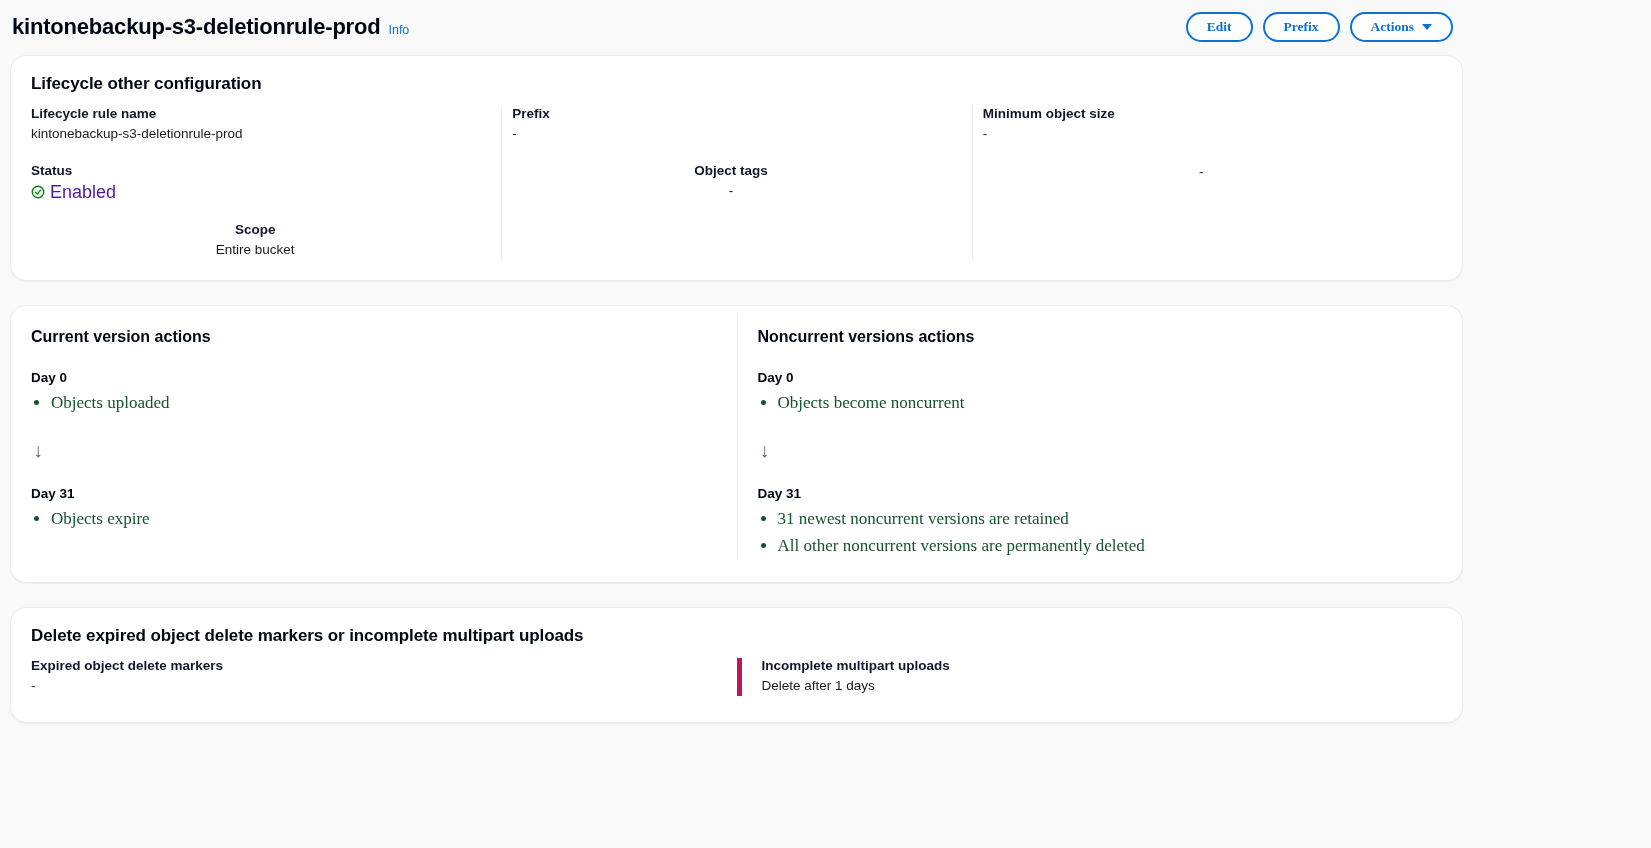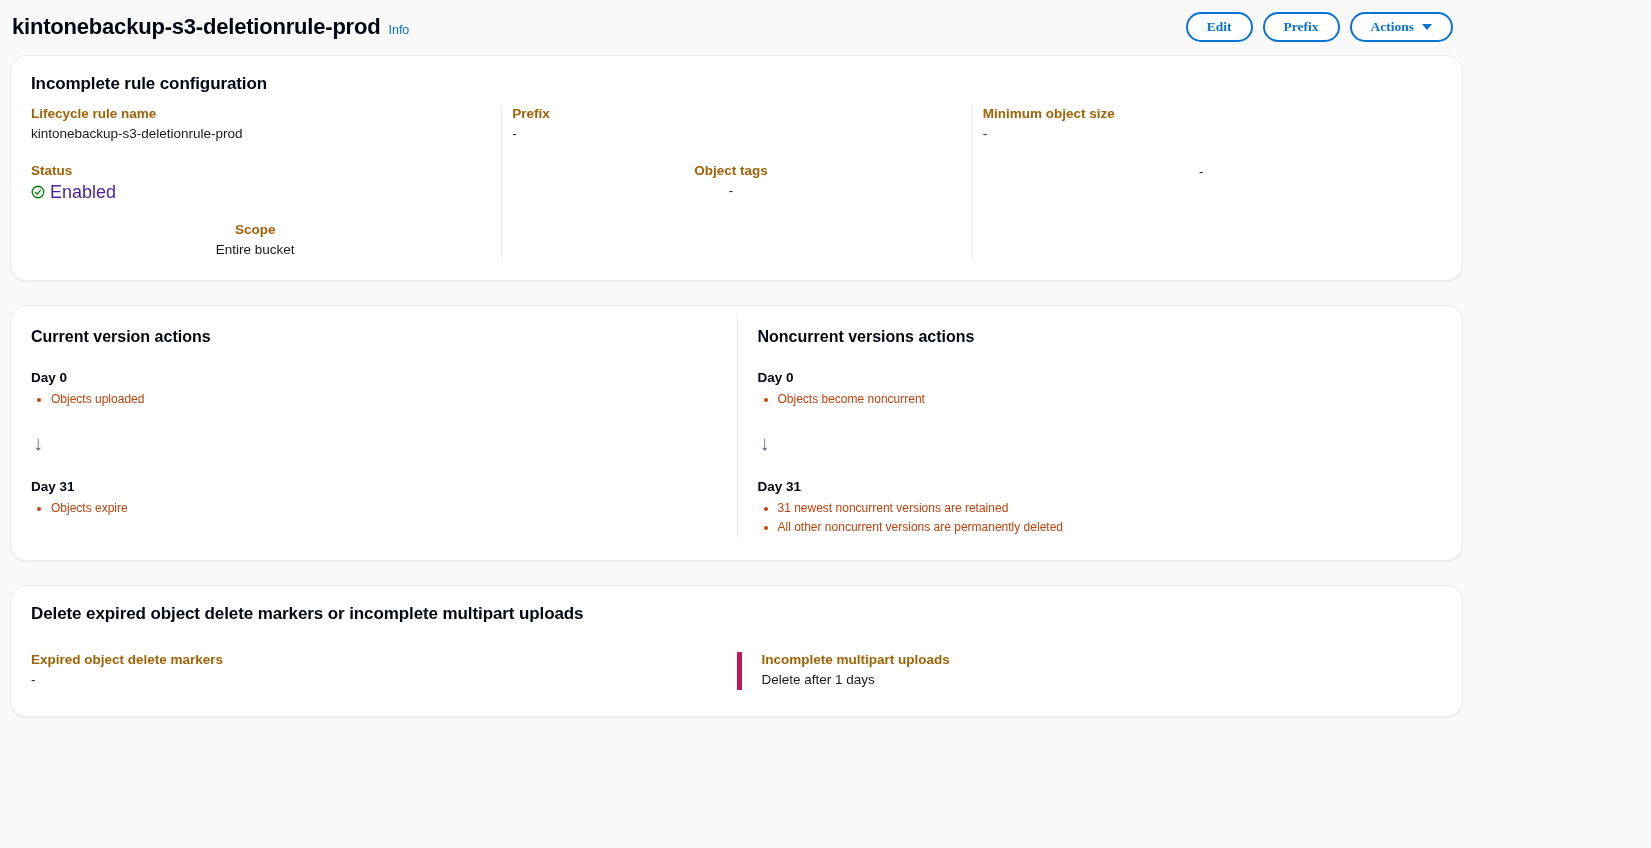--- a/index.html
+++ b/index.html
@@ -104,21 +104,21 @@
   .cfg-col { padding-right: 22px; }
   .cfg-col + .cfg-col {
     border-left: 1px solid #e9ebed;
     padding-left: 10px;
   }
   .field { margin-bottom: 19px; }
   .field:last-child { margin-bottom: 0; text-align: center; }
   .field-label {
     font-size: 13.5px;
     font-weight: bold;
-    color: #a16207;
+    color: #0f172a;
     margin-bottom: 4px;
   }
   .field-value {
     font-size: 13.5px;
     color: #16191f;
     line-height: 1.4;
   }
   .field-desc {
     font-size: 12px;
     color: #5f6b7a;
@@ -168,39 +168,40 @@
     font-weight: bold;
     color: #000814;
     margin-bottom: 6px;
   }
   .bullets {
     list-style: disc;
     margin: 0 0 0 20px;
     padding: 0;
   }
   .bullets li {
-    font-size: 12px;
-    color: #c2410c;
+    font-size: 17px;
+    color: #14532d;
     line-height: 1.45;
     margin-bottom: 2px;
+    font-family: Liberation Serif, serif;
   }
   .arrow-down {
     color: #5f6b7a;
     font-size: 20px;
     line-height: 1;
     margin: 24px 0 26px 2px;
   }
 
   
   .footer-body {
     display: grid;
     grid-template-columns: 1fr 1fr;
     padding: 10px 20px 26px 20px;
   }
-  .footer-col { padding-right: 20px; margin-top: 16px; }
+  .footer-col { padding-right: 20px; }
   .footer-col + .footer-col {
     border-left: 5px solid #be185d;
     padding-left: 20px;
   }
 </style>
 </head>
 <body>
 
 <div class="page">
 
@@ -213,21 +214,21 @@
       <button class="btn">Edit</button>
       <button class="btn">Prefix</button>
       <button class="btn">
         <span>Actions</span>
         <span class="caret"></span>
       </button>
     </div>
   </div>
 
   <div class="card">
-    <div class="card-title">Incomplete rule configuration</div>
+    <div class="card-title">Lifecycle other configuration</div>
     <div class="cfg-grid">
 
       <div class="cfg-col">
         <div class="field">
           <div class="field-label">Lifecycle rule name</div>
           <div class="field-value">kintonebackup-s3-deletionrule-prod</div>
         </div>
         <div class="field">
           <div class="field-label">Status</div>
           <div class="status-val">

